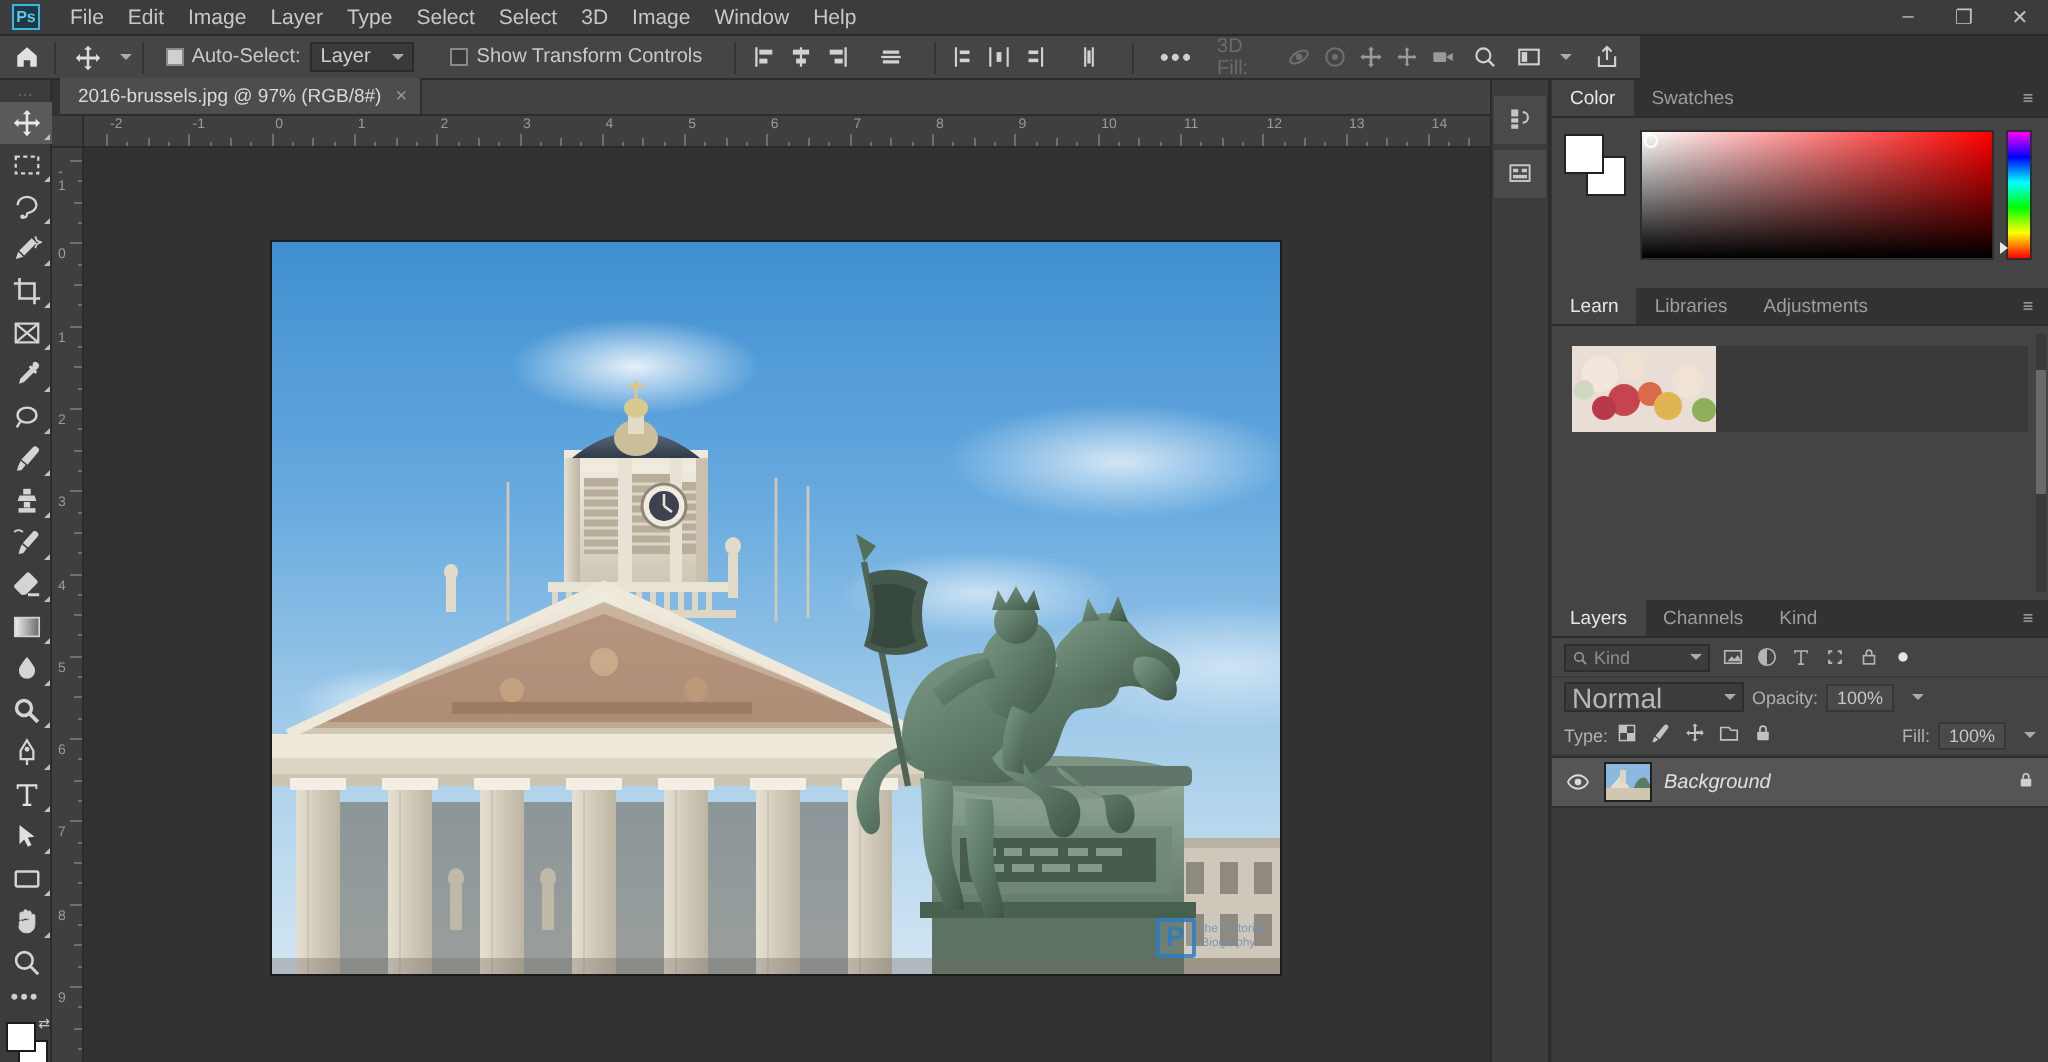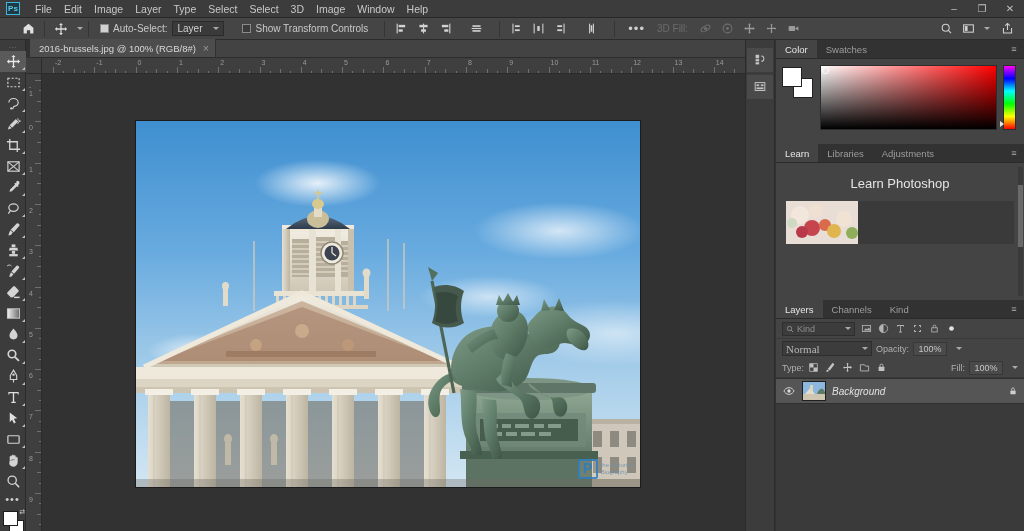--- a/index.html
+++ b/index.html
@@ -29,23 +29,23 @@
     white-space: nowrap; cursor: default;
   }
   .wincontrols { margin-left: auto; display: flex; height: 18px; }
   .wc {
     width: 28px; height: 18px; display: flex; align-items: center;
     justify-content: center; color: #c0c0c0; font-size: 10px;
   }
 
   
   .optionsbar {
-    position: absolute; left: 0; top: 18px; width: 1024px; height: 22px;
+    position: absolute; left: 0; top: 18px; width: 820px; height: 22px;
     background: #454545; display: flex; align-items: center;
-    border-bottom: 1px solid #2b2b2b; padding-left: 17px;
+    border-bottom: 1px solid #2b2b2b; padding-left: 4px;
   }
   .ob-icon {
     width: 22px; height: 20px; display: flex; align-items: center;
     justify-content: center; color: #d2d2d2;
   }
   .ob-icon svg { display: block; }
   .ob-sep { width: 1px; height: 16px; background: #353535; margin: 0 5px; }
   .ob-label { font-size: 10px; color: #c9c9c9; white-space: nowrap; }
   .ob-check {
     width: 9px; height: 9px; border: 1px solid #8a8a8a; background: #3a3a3a;
@@ -241,21 +241,21 @@
     width: 73px; height: 14px; background: #3c3c3c; border: 1px solid #2e2e2e;
     display: flex; align-items: center; padding: 0 3px; font-size: 9px; color: #8e8e8e; gap:3px;
   }
   .lp-filter-icon { color: #b4b4b4; display:flex; align-items:center;}
   .lp-row {
     height: 19px; display: flex; align-items: center; padding: 0 6px; gap: 4px;
   }
   .lp-blend {
     width: 90px; height: 15px; background: #3c3c3c; border: 1px solid #2e2e2e;
     display: flex; align-items: center; justify-content: space-between;
-    padding: 0 3px; font-size: 11px; color: #b8b8b8; font-family: Liberation Serif, serif;
+    padding: 0 3px; font-size: 14px; color: #b8b8b8;
   }
   .lp-lab { font-size: 9px; color: #b0b0b0; white-space: nowrap; }
   .lp-val {
     width: 34px; height: 14px; background: #4a4a4a; border: 1px solid #373737;
     font-size: 9px; color: #c6c6c6; display: flex; align-items: center; justify-content: center;
   }
   .lp-lock { display: flex; align-items: center; gap: 6px; color: #c2c2c2; }
   .lp-list { flex: 1; background: #3a3a3a; padding-top: 1px;}
   .layer-item {
     height: 26px; background: #555555; display: flex; align-items: center;
@@ -426,21 +426,21 @@
         <svg width="13" height="13" viewBox="0 0 16 16">
             <path d="M3 7.5v6h10v-6" stroke="#d0d0d0" fill="none" stroke-width="1.3"></path>
             <path d="M8 1.8v8M5.2 4.6L8 1.8l2.8 2.8" stroke="#d0d0d0" fill="none" stroke-width="1.3"></path>
           </svg>
       </div>
     </div>
   </div>
 
   <div class="tabbar">
     <div class="doctab">
-      <span>2016-brussels.jpg @ 100% (RGB/8#)</span>
+      <span>2016-brussels.jpg @ 97% (RGB/8#)</span>
       <span class="tabclose">×</span>
     </div>
   </div>
 
   <div class="toolbar">
     <div class="toolbar-grip">⋯</div>
 
     <div class="tool active">
       <svg width="15" height="15" viewBox="0 0 16 16">
           <path d="M8 1l2.2 2.3H8.7v3.9h3.9V5.7L15 8l-2.4 2.3V8.8H8.7v3.9h1.5L8 15l-2.2-2.3h1.5V8.8H3.4v1.5L1 8l2.4-2.3v1.5h3.9V3.3H5.8z" fill="#e8e8e8"></path>
@@ -1022,21 +1022,20 @@
       </div>
     </div>
 
     <div class="panel-tabs">
       <div class="ptab active">Learn</div>
       <div class="ptab">Libraries</div>
       <div class="ptab">Adjustments</div>
       <div class="pmenu">≡</div>
     </div>
     <div class="learnpanel">
-      <div class="learn-title">Learn Photoshop</div>
 
 
       <div class="learn-card">
         <div class="learn-thumb">
           <svg width="72" height="43" viewBox="0 0 72 43">
               <rect width="72" height="43" fill="#e8ded6"></rect>
               <circle cx="14" cy="14" r="9" fill="#f3e6dc"></circle>
               <circle cx="30" cy="10" r="7" fill="#efe0d2"></circle>
               <circle cx="26" cy="27" r="8" fill="#c6444e"></circle>
               <circle cx="39" cy="24" r="6" fill="#d96a4c"></circle>

